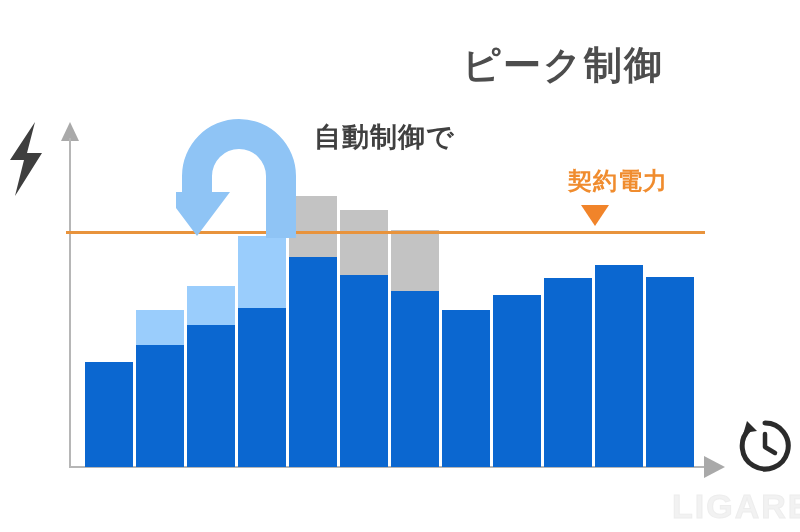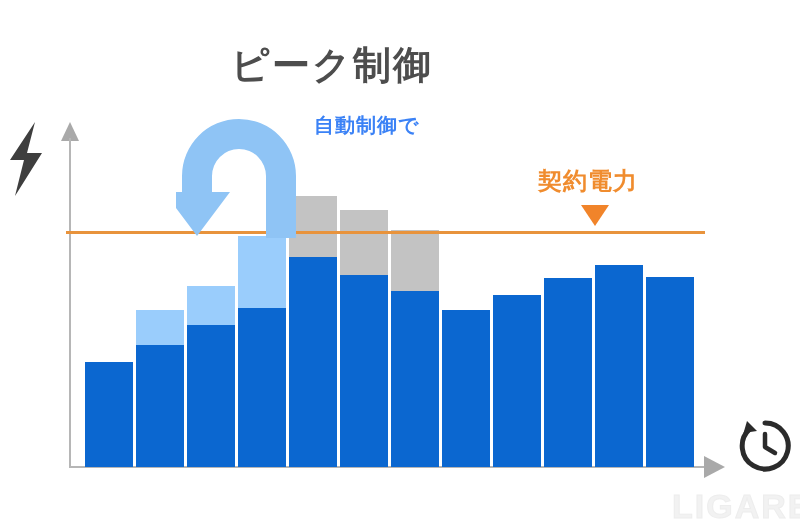--- a/index.html
+++ b/index.html
@@ -7,21 +7,21 @@
     width:800px;height:532px;
     background:#ffffff;
     font-family:"Liberation Sans","DejaVu Sans",sans-serif;
     overflow:hidden;position:relative;
   }
   #stage{position:absolute;left:0;top:0;width:800px;height:532px;}
 
   
   .chart-title{
     position:absolute;left:0;top:40px;width:664px;
-    text-align:center;
+    text-align:right;
     font-size:38px;font-weight:bold;letter-spacing:2px;
     color:#4d4d4d;
     white-space:nowrap;
   }
 
   
   .y-axis-line{
     position:absolute;left:69px;top:138px;width:2px;height:330px;
     background:#b6b6b6;
   }
@@ -50,21 +50,21 @@
   
   .clock-icon{position:absolute;left:737px;top:418px;width:56px;height:56px;}
 
   
   .contract-line{
     position:absolute;left:66px;top:231px;width:639px;height:3px;
     background:#e8933c;
   }
   .contract-label{
     position:absolute;left:508px;top:165px;width:160px;
-    text-align:center;
+    text-align:right;
     font-size:24px;font-weight:bold;letter-spacing:1px;
     color:#f08c2e;white-space:nowrap;
   }
   .contract-marker{
     position:absolute;left:581px;top:205px;
     width:0;height:0;
     border-left:14px solid transparent;
     border-right:14px solid transparent;
     border-top:21px solid #f1842a;
   }
@@ -75,23 +75,23 @@
   .bar-seg{position:absolute;left:0;width:100%;}
   .seg-base{background:#0b67d0;}
   .seg-light{background:#9acdfc;}
   .seg-gray{background:#c3c3c3;}
 
   
   .uturn-arrow{position:absolute;left:176px;top:118px;width:126px;height:122px;}
 
   
   .auto-label{
-    position:absolute;left:314px;top:112px;width:180px;
-    font-size:20px;font-weight:bold;line-height:1.30;
-    color:#3b82f6;letter-spacing:1px;white-space:nowrap;
+    position:absolute;left:314px;top:120px;width:180px;
+    font-size:27px;font-weight:bold;line-height:1.30;
+    color:#404040;letter-spacing:1px;white-space:nowrap;
   }
   .auto-label .l2{display:block;}
 
   
   .watermark{
     position:absolute;left:672px;top:487px;
     font-size:34px;font-weight:bold;letter-spacing:2px;
     color:#f2f2f2;
     -webkit-text-stroke:1px #ededed;
     white-space:nowrap;

